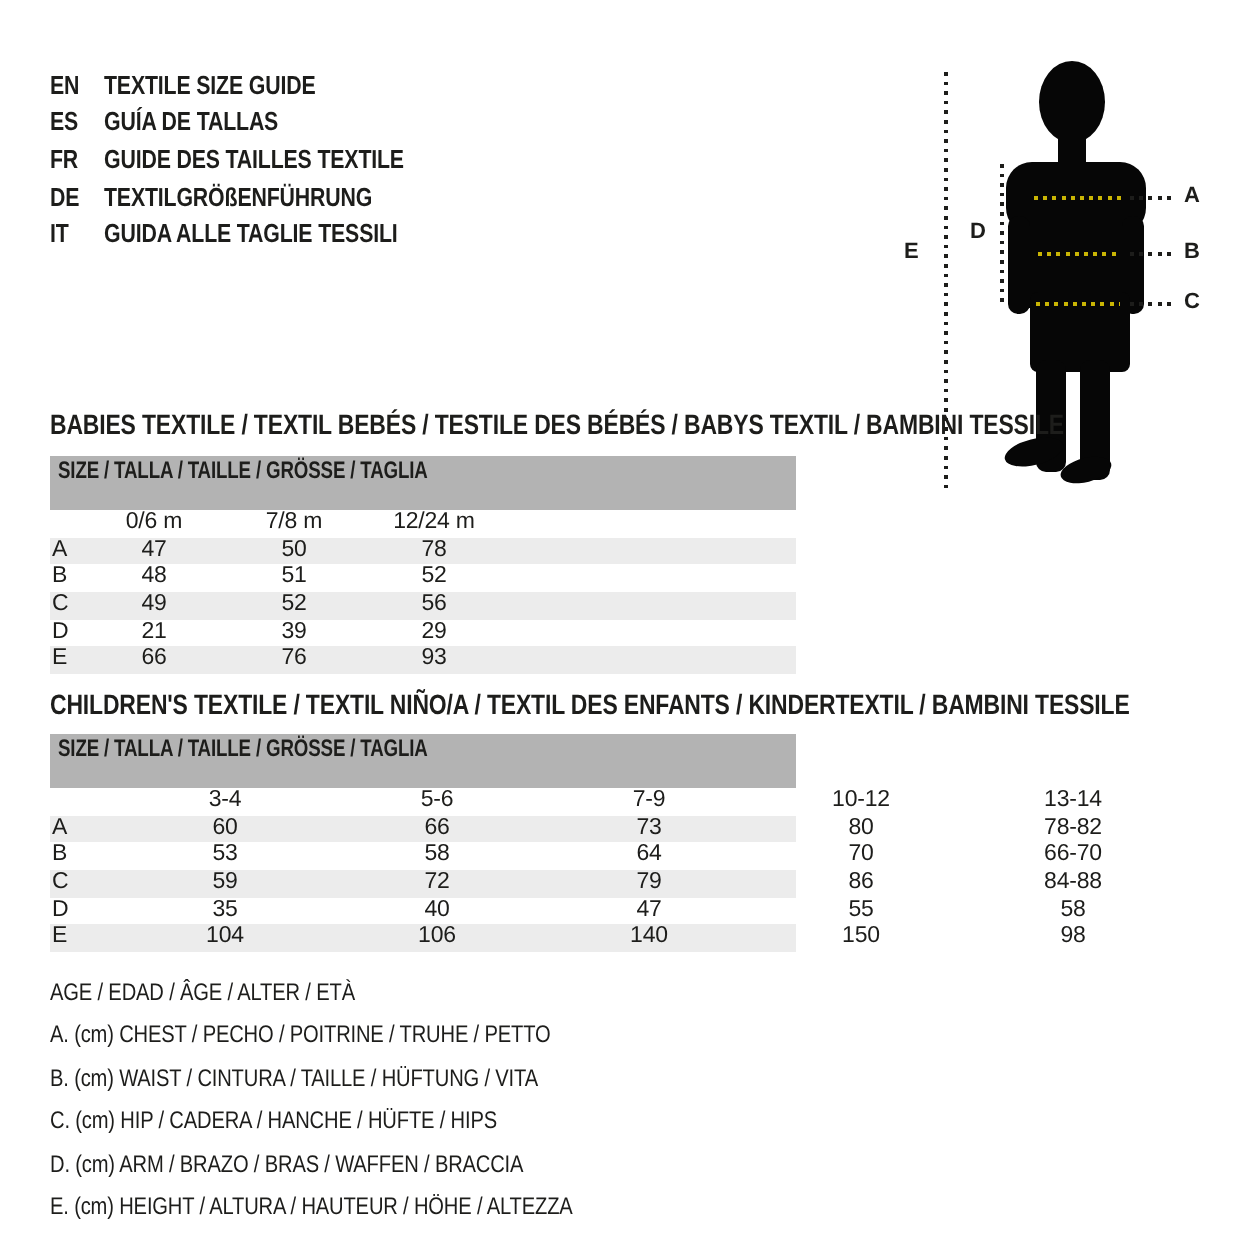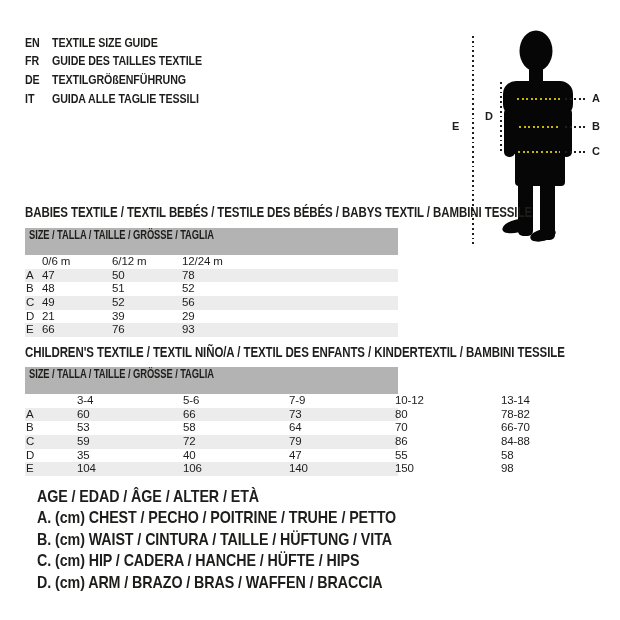--- a/index.html
+++ b/index.html
@@ -35,42 +35,46 @@
   
   .sec-heading{font-size:14px;font-weight:700;}
 
   
   .tbl{width:373px;}
   .size-bar{height:27px;line-height:15px;background:var(--bar);padding-left:4px;
             font-size:12px;font-weight:700;overflow:hidden;}
   .trow{display:grid;height:13.7px;line-height:13.7px;font-size:11.5px;}
   .tbl-b .trow{grid-template-columns:17px 70px 70px 70px 1fr;}
   .tbl-c .trow{grid-template-columns:17px 71px 71px 71px 71px 71px 1fr;gap:35px;}
-  .trow .c{text-align:left;}
+  .trow .c{text-align:center;}
   .trow .l{text-align:left;padding-left:1px;}
   .trow.stripe{background:var(--stripe);}
   .thead .c{font-weight:400;}
 
   
-  .legend-line{height:21.4px;line-height:21.4px;font-size:17px;font-weight:700;margin-left:12px;}
+  .legend-line{height:21.4px;line-height:21.4px;font-size:12px;font-weight:400;}
 
   
   .dh{position:absolute;height:2px;}
   .dh.y{background-image:repeating-linear-gradient(90deg,var(--dot-yellow) 0 2px,transparent 2px 4.6px);}
   .dh.k{background-image:repeating-linear-gradient(90deg,var(--ink) 0 2px,transparent 2px 4.6px);}
   .dv{position:absolute;width:1.6px;background-image:repeating-linear-gradient(180deg,var(--ink) 0 1.8px,transparent 1.8px 4.8px);}
   .fig-label{position:absolute;font-size:11px;font-weight:700;}
 </style>
 </head>
 <body>
 
 <div class="abs lang-list">
   <div class="lang-row">
     <span class="lang-code"><span class="cx cx82">EN</span></span>
     <span class="lang-title"><span class="cx cx82">TEXTILE SIZE GUIDE</span></span>
+  </div>
+  <div class="lang-row">
+    <span class="lang-code"><span class="cx cx82">ES</span></span>
+    <span class="lang-title"><span class="cx cx82">GUÍA DE TALLAS</span></span>
   </div>
   <div class="lang-row">
     <span class="lang-code"><span class="cx cx82">FR</span></span>
     <span class="lang-title"><span class="cx cx82">GUIDE DES TAILLES TEXTILE</span></span>
   </div>
   <div class="lang-row">
     <span class="lang-code"><span class="cx cx82">DE</span></span>
     <span class="lang-title"><span class="cx cx82">TEXTILGRÖßENFÜHRUNG</span></span>
   </div>
   <div class="lang-row">
@@ -119,21 +123,21 @@
   <span class="cx cx82">BABIES TEXTILE / TEXTIL BEBÉS / TESTILE DES BÉBÉS / BABYS TEXTIL / BAMBINI TESSILE</span>
 </div>
 
 <div class="abs tbl tbl-b" style="left:25px;top:228px;">
   <div class="size-bar">
     <span class="cx cx78">SIZE / TALLA / TAILLE / GRÖSSE / TAGLIA</span>
   </div>
   <div class="trow thead">
     <span class="l"></span>
     <span class="c">0/6 m</span>
-    <span class="c">6/12 m</span>
+    <span class="c">7/8 m</span>
     <span class="c">12/24 m</span>
     <span></span>
   </div>
   <div class="trow stripe">
     <span class="l">A</span>
     <span class="c">47</span>
     <span class="c">50</span>
     <span class="c">78</span>
     <span></span>
   </div>
@@ -230,13 +234,14 @@
     <span></span>
   </div>
 </div>
 
 <div class="abs" style="left:25px;top:486px;">
   <div class="legend-line"><span class="cx cx84">AGE / EDAD / ÂGE / ALTER / ETÀ</span></div>
   <div class="legend-line"><span class="cx cx84">A. (cm) CHEST / PECHO / POITRINE / TRUHE / PETTO</span></div>
   <div class="legend-line"><span class="cx cx84">B. (cm) WAIST / CINTURA / TAILLE / HÜFTUNG / VITA</span></div>
   <div class="legend-line"><span class="cx cx84">C. (cm) HIP / CADERA / HANCHE / HÜFTE / HIPS</span></div>
   <div class="legend-line"><span class="cx cx84">D. (cm) ARM / BRAZO / BRAS / WAFFEN / BRACCIA</span></div>
+  <div class="legend-line"><span class="cx cx84">E. (cm) HEIGHT / ALTURA / HAUTEUR / HÖHE / ALTEZZA</span></div>
 </div>
 
 </body></html>

